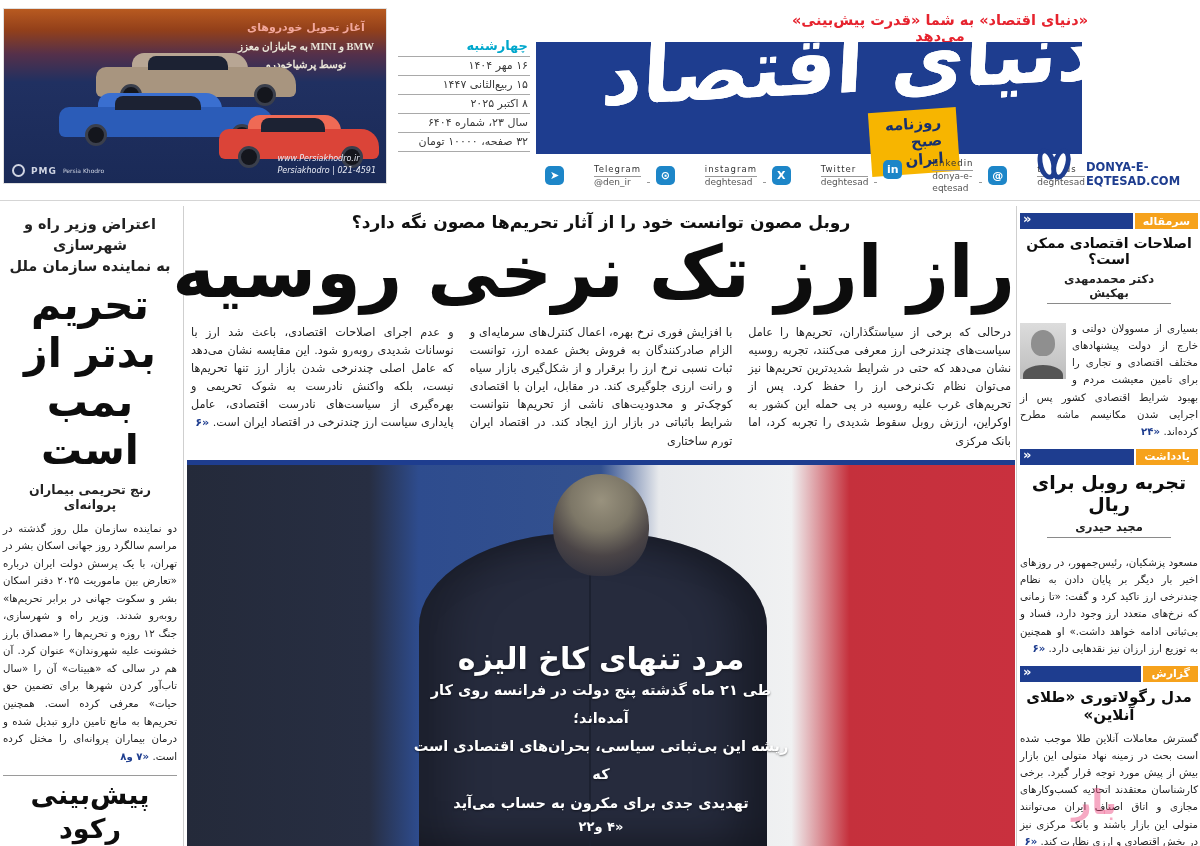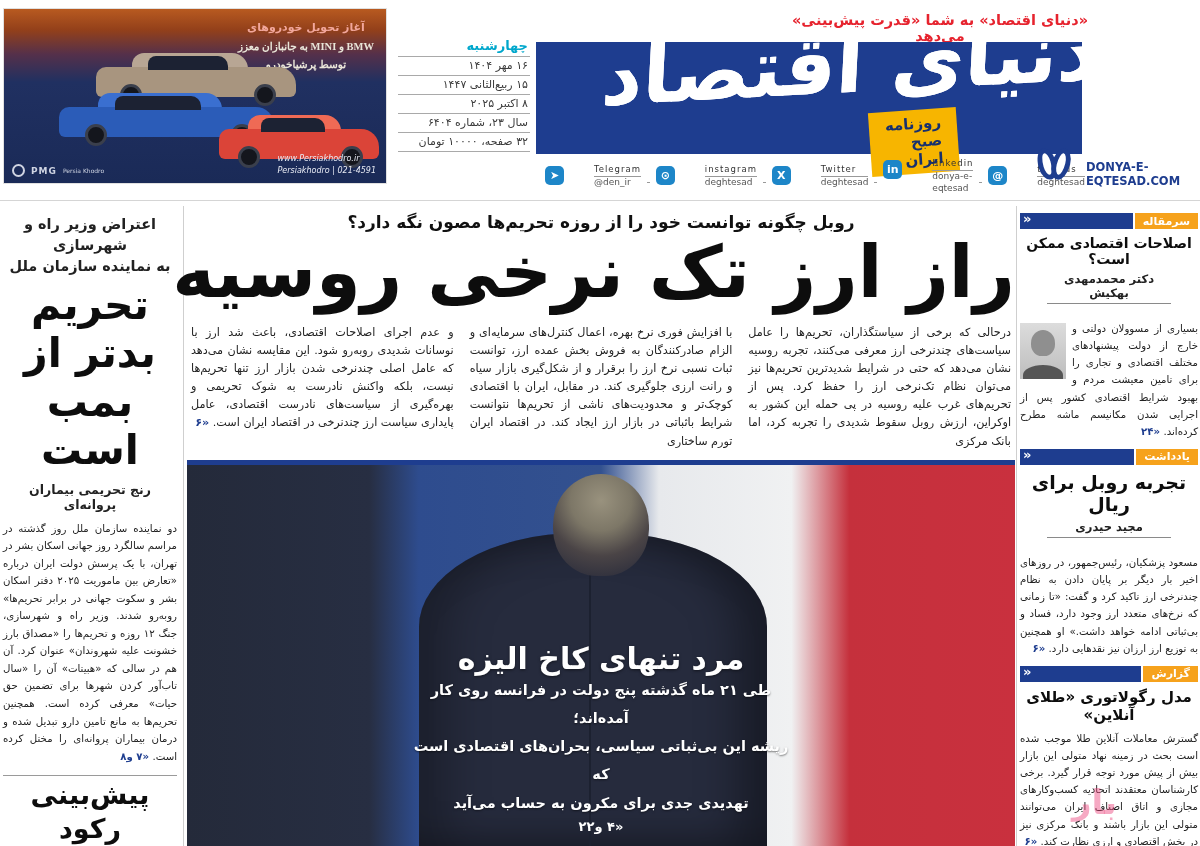--- a/index.html
+++ b/index.html
@@ -226,21 +226,21 @@
   <div class="site-mark">
     <div class="petal p1"></div>
     <div class="petal p2"></div>
   </div>
   <div class="domain">DONYA-E-EQTESAD.COM</div>
 
   <div class="vsep v1"></div>
   <div class="vsep v2"></div>
 
   <div class="main">
-    <div class="lead-kicker">روبل چگونه توانست خود را از روزه تحریم‌ها مصون نگه دارد؟</div>
+    <div class="lead-kicker">روبل مصون توانست خود را از آثار تحریم‌ها مصون نگه دارد؟</div>
     <div class="lead-headline">راز ارز تک نرخی روسیه</div>
     <div class="lead-cols">
       <div class="lead-col jus">درحالی که برخی از سیاستگذاران، تحریم‌ها را عامل سیاست‌های چندنرخی ارز معرفی می‌کنند، تجربه روسیه نشان می‌دهد که حتی در شرایط شدیدترین تحریم‌ها نیز می‌توان نظام تک‌نرخی ارز را حفظ کرد. پس از تحریم‌های غرب علیه روسیه در پی حمله این کشور به اوکراین، ارزش روبل سقوط شدیدی را تجربه کرد، اما بانک مرکزی</div>
       <div class="lead-col jus">با افزایش فوری نرخ بهره، اعمال کنترل‌های سرمایه‌ای و الزام صادرکنندگان به فروش بخش عمده ارز، توانست ثبات نسبی نرخ ارز را برقرار و از شکل‌گیری بازار سیاه و رانت ارزی جلوگیری کند. در مقابل، ایران با اقتصادی کوچک‌تر و محدودیت‌های ناشی از تحریم‌ها نتوانست شرایط باثباتی در بازار ارز ایجاد کند. در اقتصاد ایران تورم ساختاری</div>
       <div class="lead-col jus">
         <span>و عدم اجرای اصلاحات اقتصادی، باعث شد ارز با نوسانات شدیدی روبه‌رو شود. این مقایسه نشان می‌دهد که عامل اصلی چندنرخی شدن بازار ارز تنها تحریم‌ها نیست، بلکه واکنش نادرست به شوک تحریمی و بهره‌گیری از سیاست‌های نادرست اقتصادی، عامل پایداری سیاست ارز چندنرخی در اقتصاد ایران است.</span> <span class="pref">«۶</span>
       </div>
     </div>
     <div class="navy-bar"></div>
 

